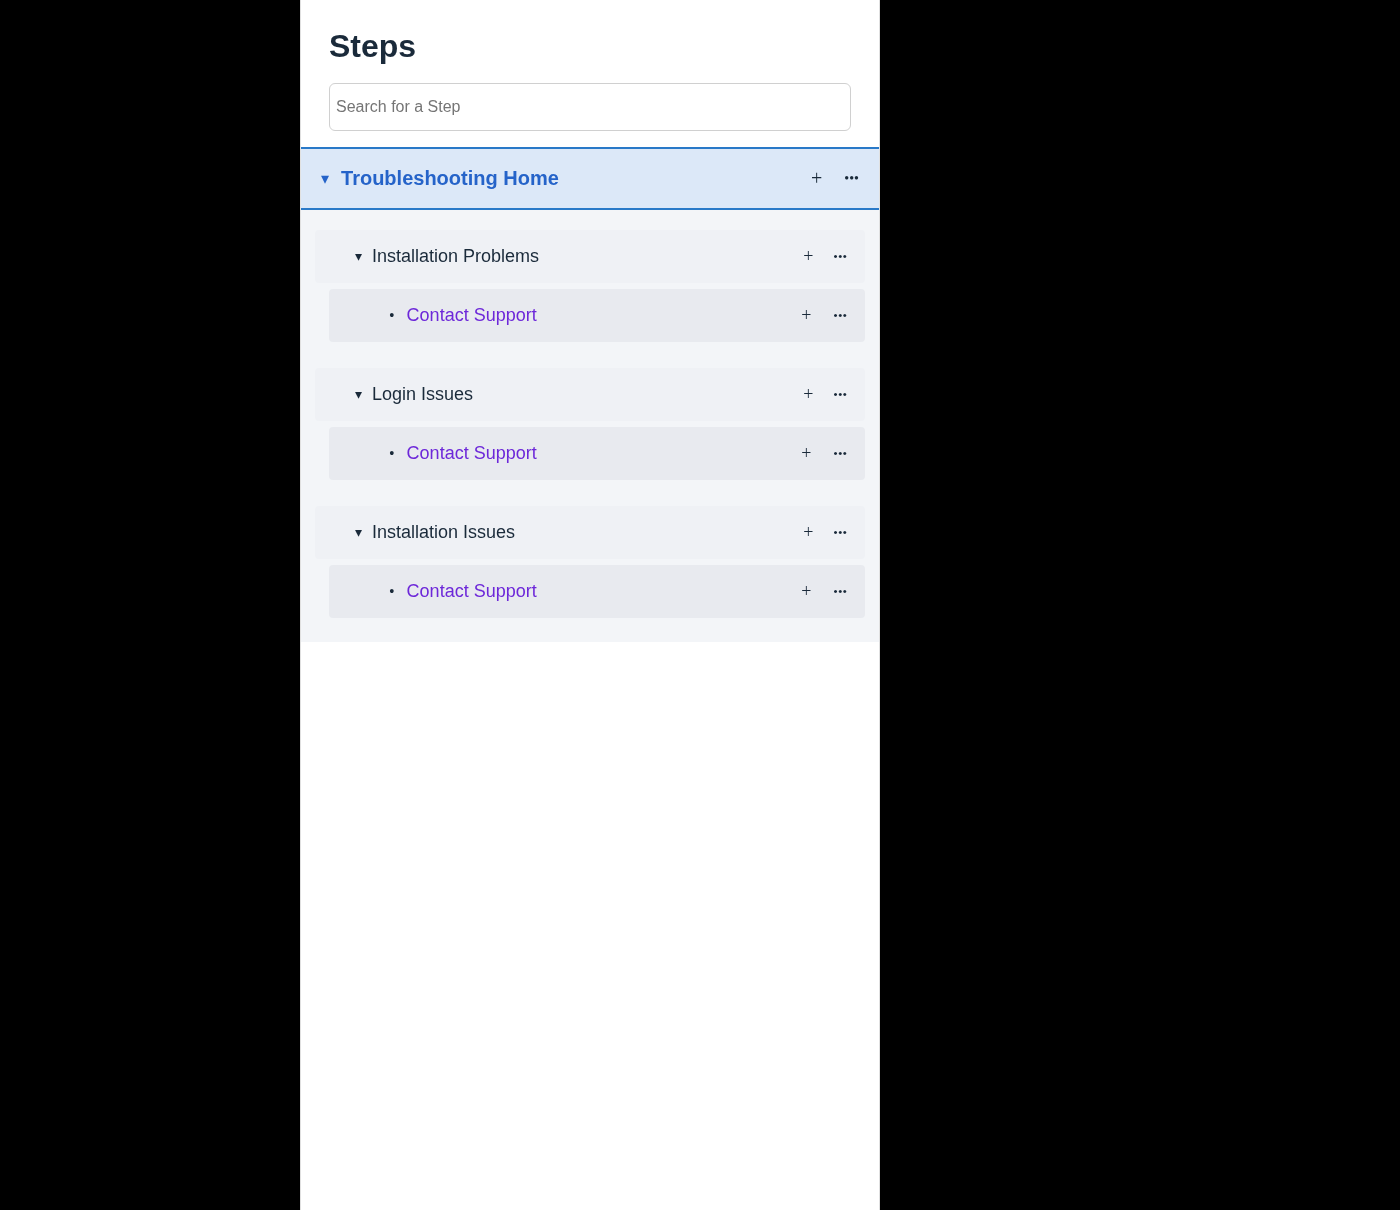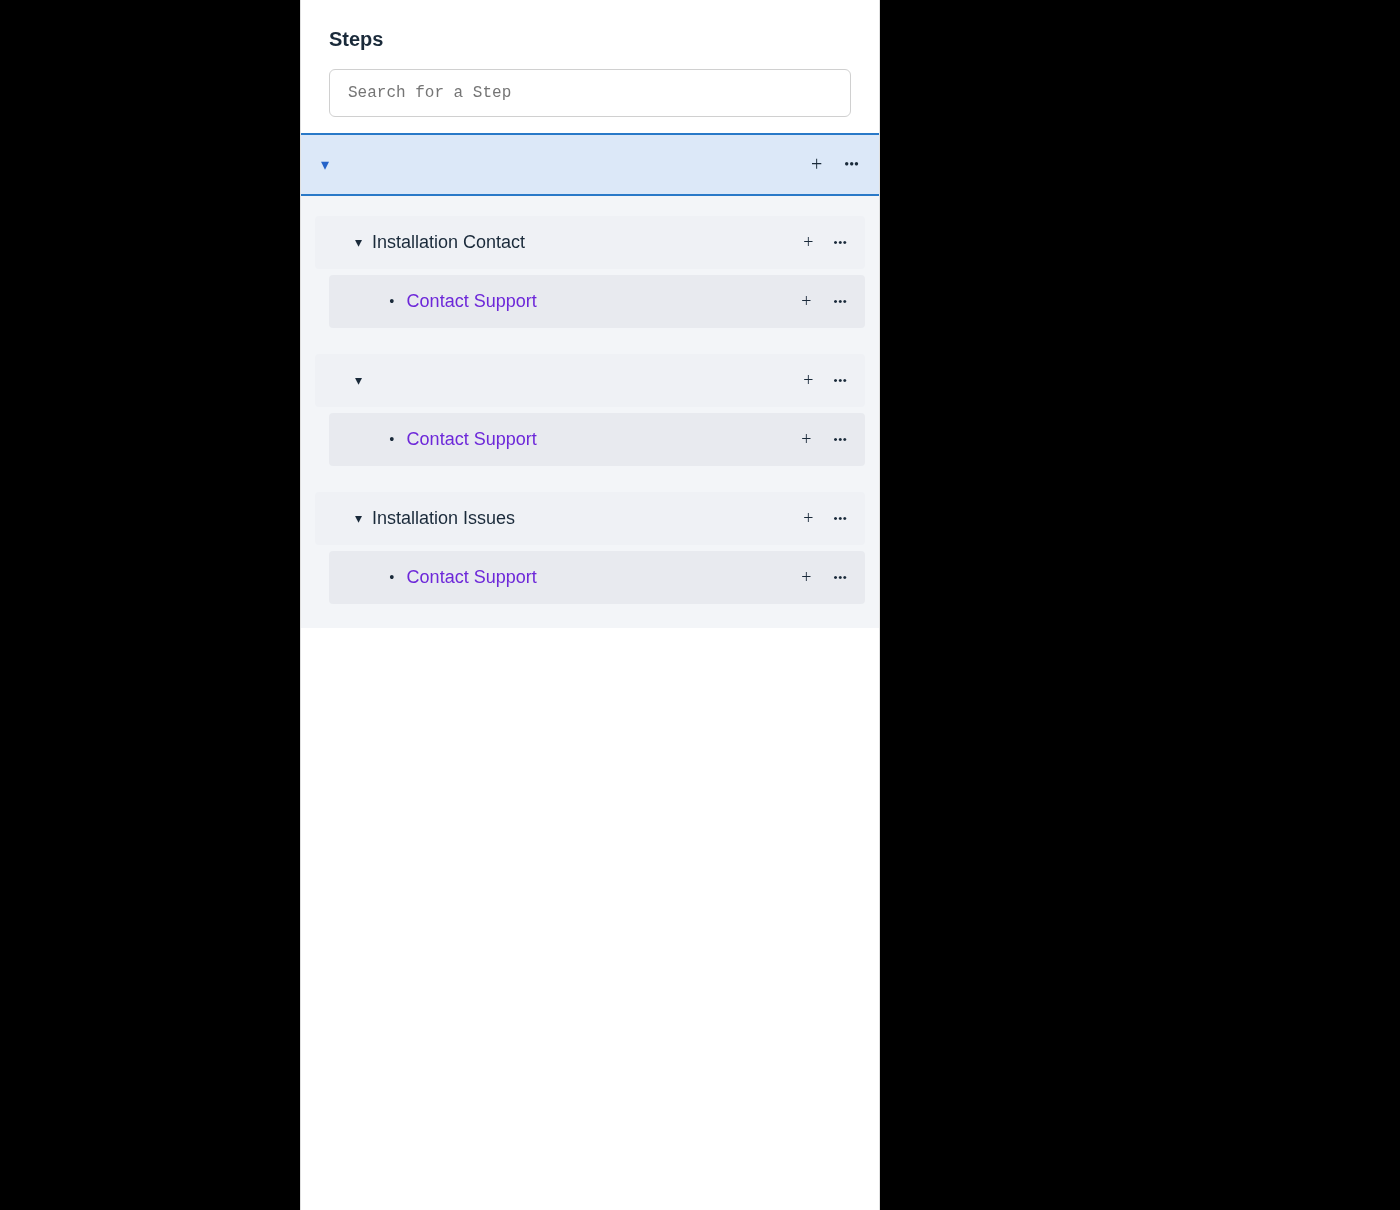--- a/index.html
+++ b/index.html
@@ -40,36 +40,36 @@
       border-right: 1px solid #e0e0e0;
     }
 
     .panel-header {
       padding: 28px 28px 16px 28px;
       background: #fff;
     }
 
     .panel-title {
       font-family: Arial, sans-serif;
-      font-size: 20px;
+      font-size: 32px;
       font-weight: 700;
       color: #1a2a3a;
       margin-bottom: 18px;
     }
 
     .search-box {
       width: 100%;
-      padding: 14px 18px;
+      padding: 14px 6px;
       font-size: 16px;
       color: #ef4444;
       border: 1.5px solid #d0d0d0;
       border-radius: 6px;
       outline: none;
       background: #fff;
-      font-family: Liberation Mono, monospace;
+      font-family: Liberation Sans, sans-serif;
     }
 
     .tree-root {
       border-top: 2.5px solid #2979c8;
     }
 
     .root-item {
       background: #dce8f8;
       border-bottom: 2px solid #2979c8;
       display: flex;
@@ -199,43 +199,45 @@
   <div class="steps-panel">
     <div class="panel-header">
       <div class="panel-title">Steps</div>
       <input class="search-box" type="text" placeholder="Search for a Step" style="">
     </div>
 
     <div class="tree-root">
 
       <div class="root-item">
         <span class="chevron">▾</span>
+        <span class="item-label">Troubleshooting Home</span>
         <span class="icon-plus">+</span>
         <span class="icon-dots">•••</span>
       </div>
 
       <div class="children-area">
 
         <div class="category-item">
           <span class="chevron">▾</span>
-          <span class="item-label">Installation Contact</span>
+          <span class="item-label">Installation Problems</span>
           <span class="icon-plus">+</span>
           <span class="icon-dots">•••</span>
         </div>
         <div class="leaf-item">
           <span class="bullet">•</span>
           <span class="item-label">Contact Support</span>
           <span class="icon-plus">+</span>
           <span class="icon-dots">•••</span>
         </div>
 
         <div class="section-gap"></div>
 
         <div class="category-item">
           <span class="chevron">▾</span>
+          <span class="item-label">Login Issues</span>
           <span class="icon-plus">+</span>
           <span class="icon-dots">•••</span>
         </div>
         <div class="leaf-item">
           <span class="bullet">•</span>
           <span class="item-label">Contact Support</span>
           <span class="icon-plus">+</span>
           <span class="icon-dots">•••</span>
         </div>
 

